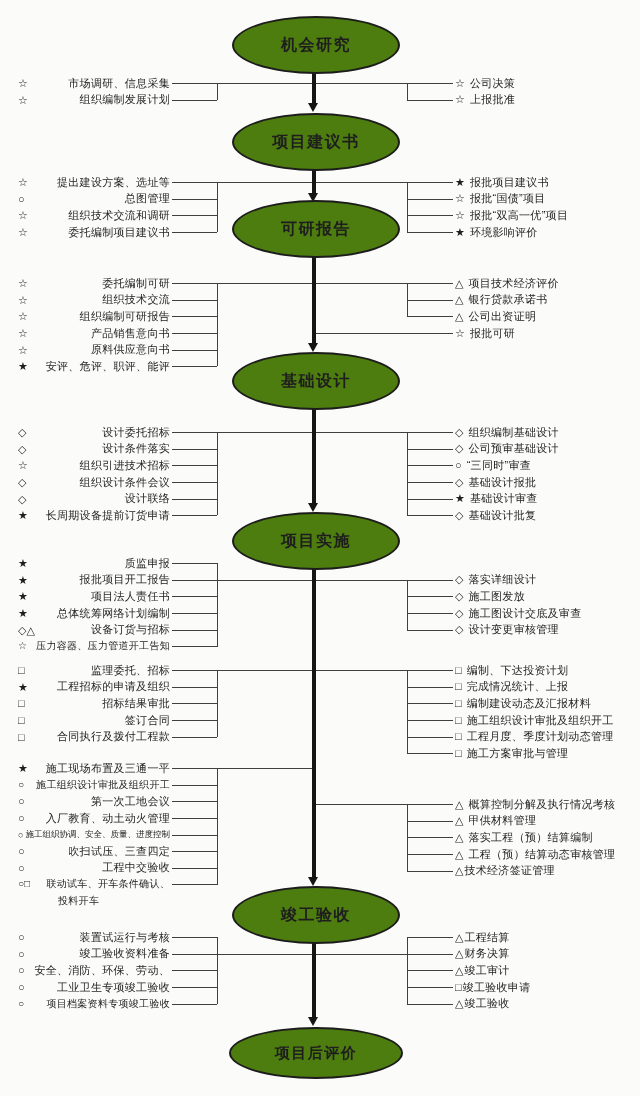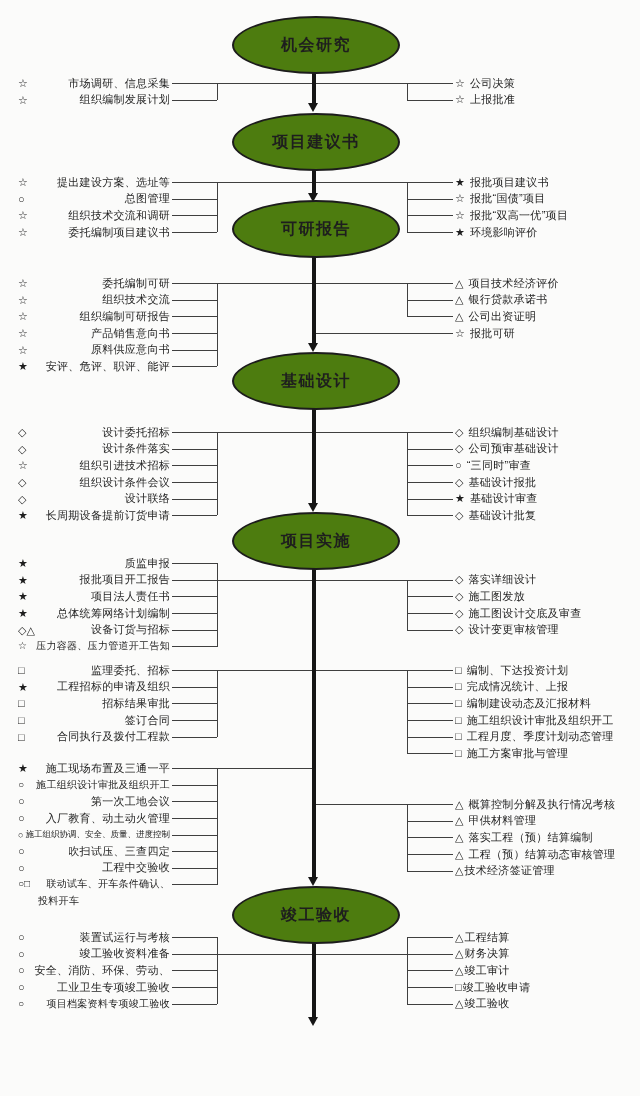--- a/index.html
+++ b/index.html
@@ -35,21 +35,21 @@
   .grp.left{left:0;width:217px;}
   .grp.right{left:407px;width:233px;}
   .bus{position:absolute;width:0;border-left:1.15px solid #3f3f3f;}
   .grp.left .bus{right:-1px;}
   .grp.right .bus{left:0;}
 
   .grp .row{position:relative;height:16.6px;display:flex;align-items:center;white-space:nowrap;}
   .grp.left .row{justify-content:flex-end;padding-right:47px;}
   .grp.left .mk{position:absolute;left:18px;top:50%;transform:translateY(-50%);}
   .grp.left .stub{position:absolute;right:0;top:50%;width:45px;height:0;border-top:1.15px solid #3f3f3f;}
-  .grp.left .row.cont{justify-content:flex-start;padding-left:38px;}
+  .grp.left .row.cont{justify-content:flex-start;padding-left:58px;}
 
   .grp.right .row{justify-content:flex-start;padding-left:48px;}
   .grp.right .mk{margin-right:5px;}
   .grp.right .row.tight .mk{margin-right:1px;}
   .grp.right .stub{position:absolute;left:0;top:50%;width:46px;height:0;border-top:1.15px solid #3f3f3f;}
   .grp.right .row.long .stub{left:-93px;width:139px;}
 
   .mk{font-size:11px;line-height:1;}
   .lb{font-size:11px;letter-spacing:.3px;}
   .row.small .lb{font-size:10px;}
@@ -84,20 +84,21 @@
   <div class="hline" style="top:768px;left:217px;width:97px"></div>
   <div class="hline" style="top:804px;left:314px;width:93px"></div>
   <div class="hline" style="top:954px;left:217px;width:190px"></div>
 
   <div class="oval" style="top:16px">机会研究</div>
   <div class="oval" style="top:113px">项目建议书</div>
   <div class="oval" style="top:200px">可研报告</div>
   <div class="oval" style="top:352px">基础设计</div>
   <div class="oval" style="top:512px">项目实施</div>
   <div class="oval" style="top:886px">竣工验收</div>
+  <div class="oval last" style="top:1027px">项目后评价</div>
 
   <div class="grp left" style="top:75px">
     <i class="bus" style="top:8px;height:17px"></i>
       <div class="row">
         <i class="stub"></i>
         <span class="mk">☆</span>
         <span class="lb">市场调研、信息采集</span>
       </div>
       <div class="row">
         <i class="stub"></i>

